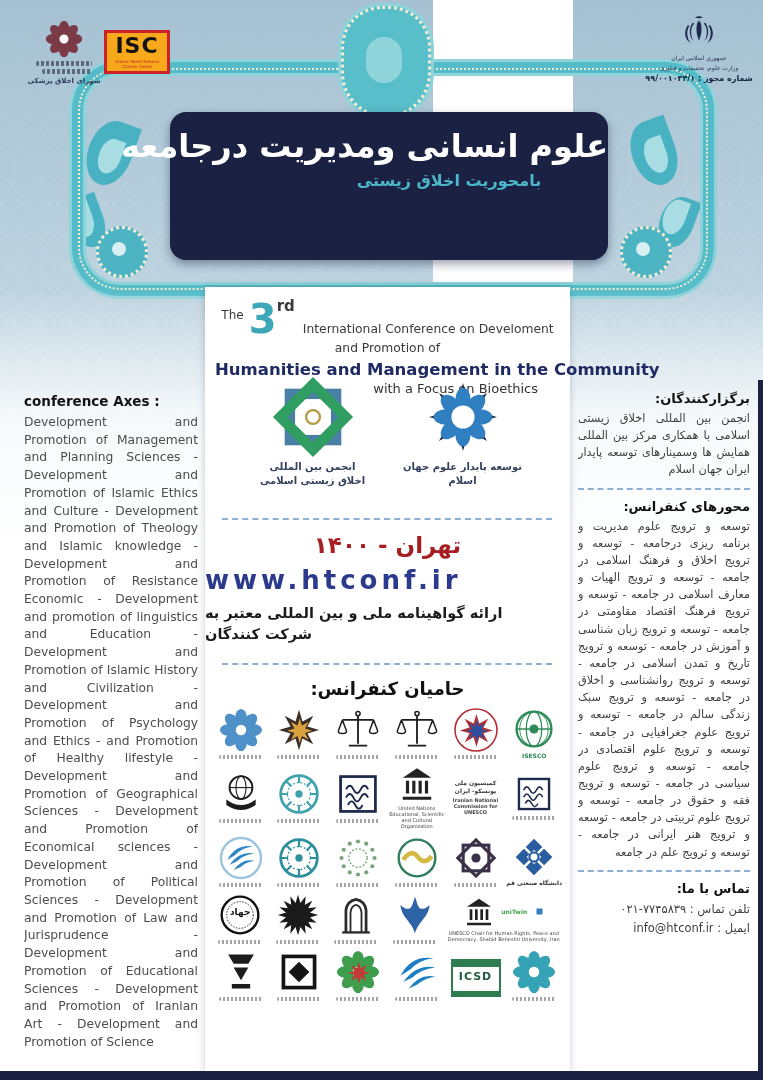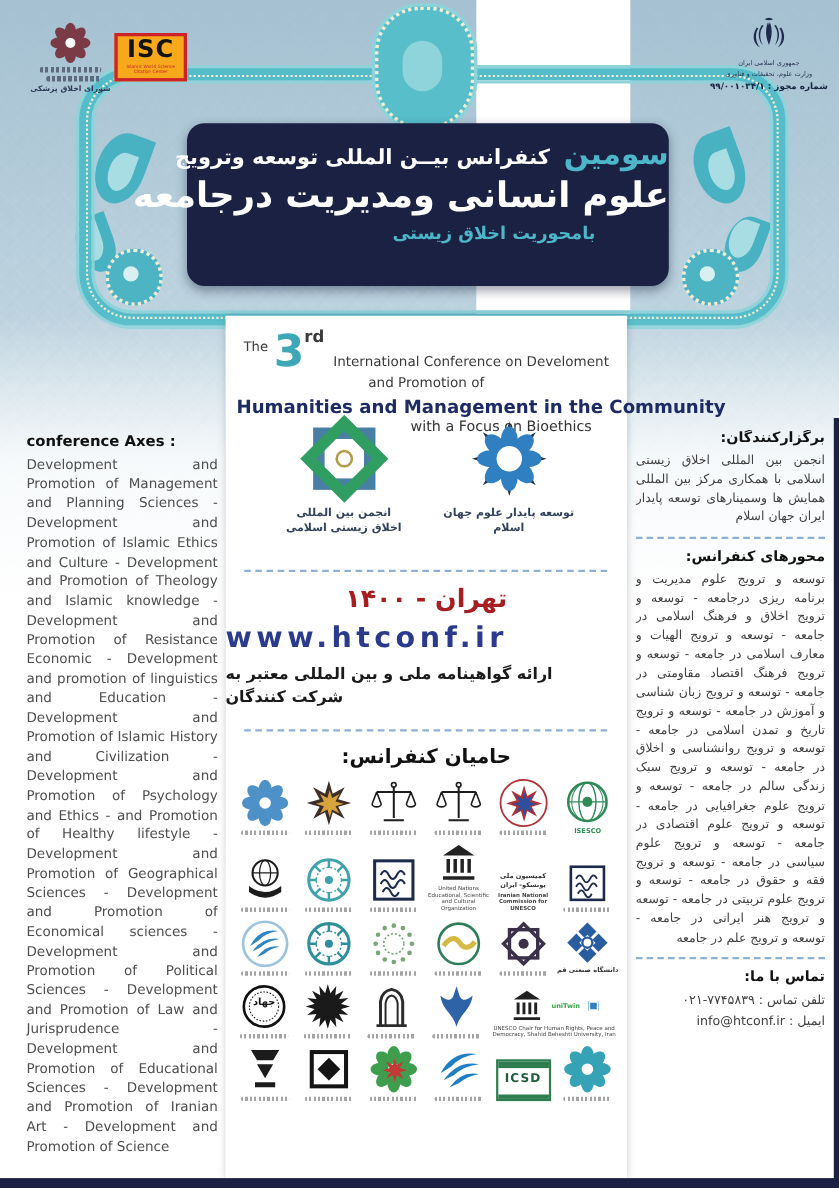--- a/index.html
+++ b/index.html
@@ -67,21 +67,21 @@
   .orgs{left:215px;top:380px;width:345px;display:flex;justify-content:center;}
   .org{text-align:center;width:150px;}
   .org .cap{font-size:10px;font-weight:bold;color:#33415e;line-height:14px;margin-top:6px;direction:rtl;}
   .sep{border-top:2px dashed #8fb0d4;width:330px;left:222px;}
   .city{left:205px;top:532px;width:365px;text-align:center;font-size:23px;font-weight:bold;color:#a61e22;direction:rtl;}
   .site{left:205px;top:565px;width:365px;text-align:left;font-size:26px;font-weight:bold;color:#2b3a8c;letter-spacing:4px;}
   .cert{left:205px;top:603px;width:337px;text-align:left;font-size:14.5px;font-weight:bold;color:#1a1a1a;line-height:21px;direction:rtl;}
   .sp-head{left:205px;top:678px;width:365px;text-align:center;font-size:18px;font-weight:bold;color:#111;direction:rtl;}
   
   .grid{left:210px;top:707px;width:355px;}
-  .srow{display:flex;justify-content:space-evenly;align-items:flex-end;margin-bottom:6px;}
+  .srow{display:flex;justify-content:space-evenly;align-items:center;margin-bottom:6px;}
   .cell{width:56px;text-align:center;position:relative;}
   .lg{width:44px;height:44px;display:block;margin:0 auto;}
   .lg.sm{width:38px;height:38px;}
   .cap-sq{height:4px;width:44px;margin:3px auto 0;background:repeating-linear-gradient(90deg,#7d7d7d 0 2px,transparent 2px 4px);opacity:.7;border-radius:2px;}
   .tiny{font-size:5px;line-height:6px;color:#444;margin-top:2px;}
   .tiny-fa{font-size:6px;line-height:8px;color:#333;font-weight:bold;direction:rtl;}
   .isesco-t{font-size:6px;color:#2e8b57;font-weight:bold;margin-top:1px;}
   .jahad-t{position:absolute;left:0;top:14px;width:100%;text-align:center;font-size:9px;font-weight:bold;color:#111;direction:rtl;}
   .icsd{width:46px;height:34px;margin:4px auto 0;border:2px solid #2e7d4f;position:relative;background:#fff;}
   .icsd .bar{height:6px;background:#2e7d4f;}
@@ -261,24 +261,20 @@
   <div class="abs gov">
     <svg class="lg sm" style="color:#1f2b4d;">
         <use href="#emblem"></use>
       </svg>
     <div class="gov-lines">جمهوری اسلامی ایران</div>
     <div class="gov-lines">وزارت علوم، تحقیقات و فناوری</div>
     <div class="gov-lic">شماره مجوز : ۹۹/۰۰۱۰۳۴/۱</div>
   </div>
 
   <div class="abs banner">
-    <div class="b-l1">
-      <span class="accent">سومین</span>
-      <span>کنفرانس بیــن المللی توسعه وترویج</span>
-    </div>
     <div class="b-l2">علوم انسانی ومدیریت درجامعه</div>
     <div class="b-l3">بامحوریت اخلاق زیستی</div>
   </div>
 
   <div class="abs col-side" id="col-left"></div>
   <div class="abs col-side" id="col-right"></div>
   <div class="abs panel"></div>
   <div class="abs right-bar"></div>
   <div class="abs bottom-bar"></div>
 

